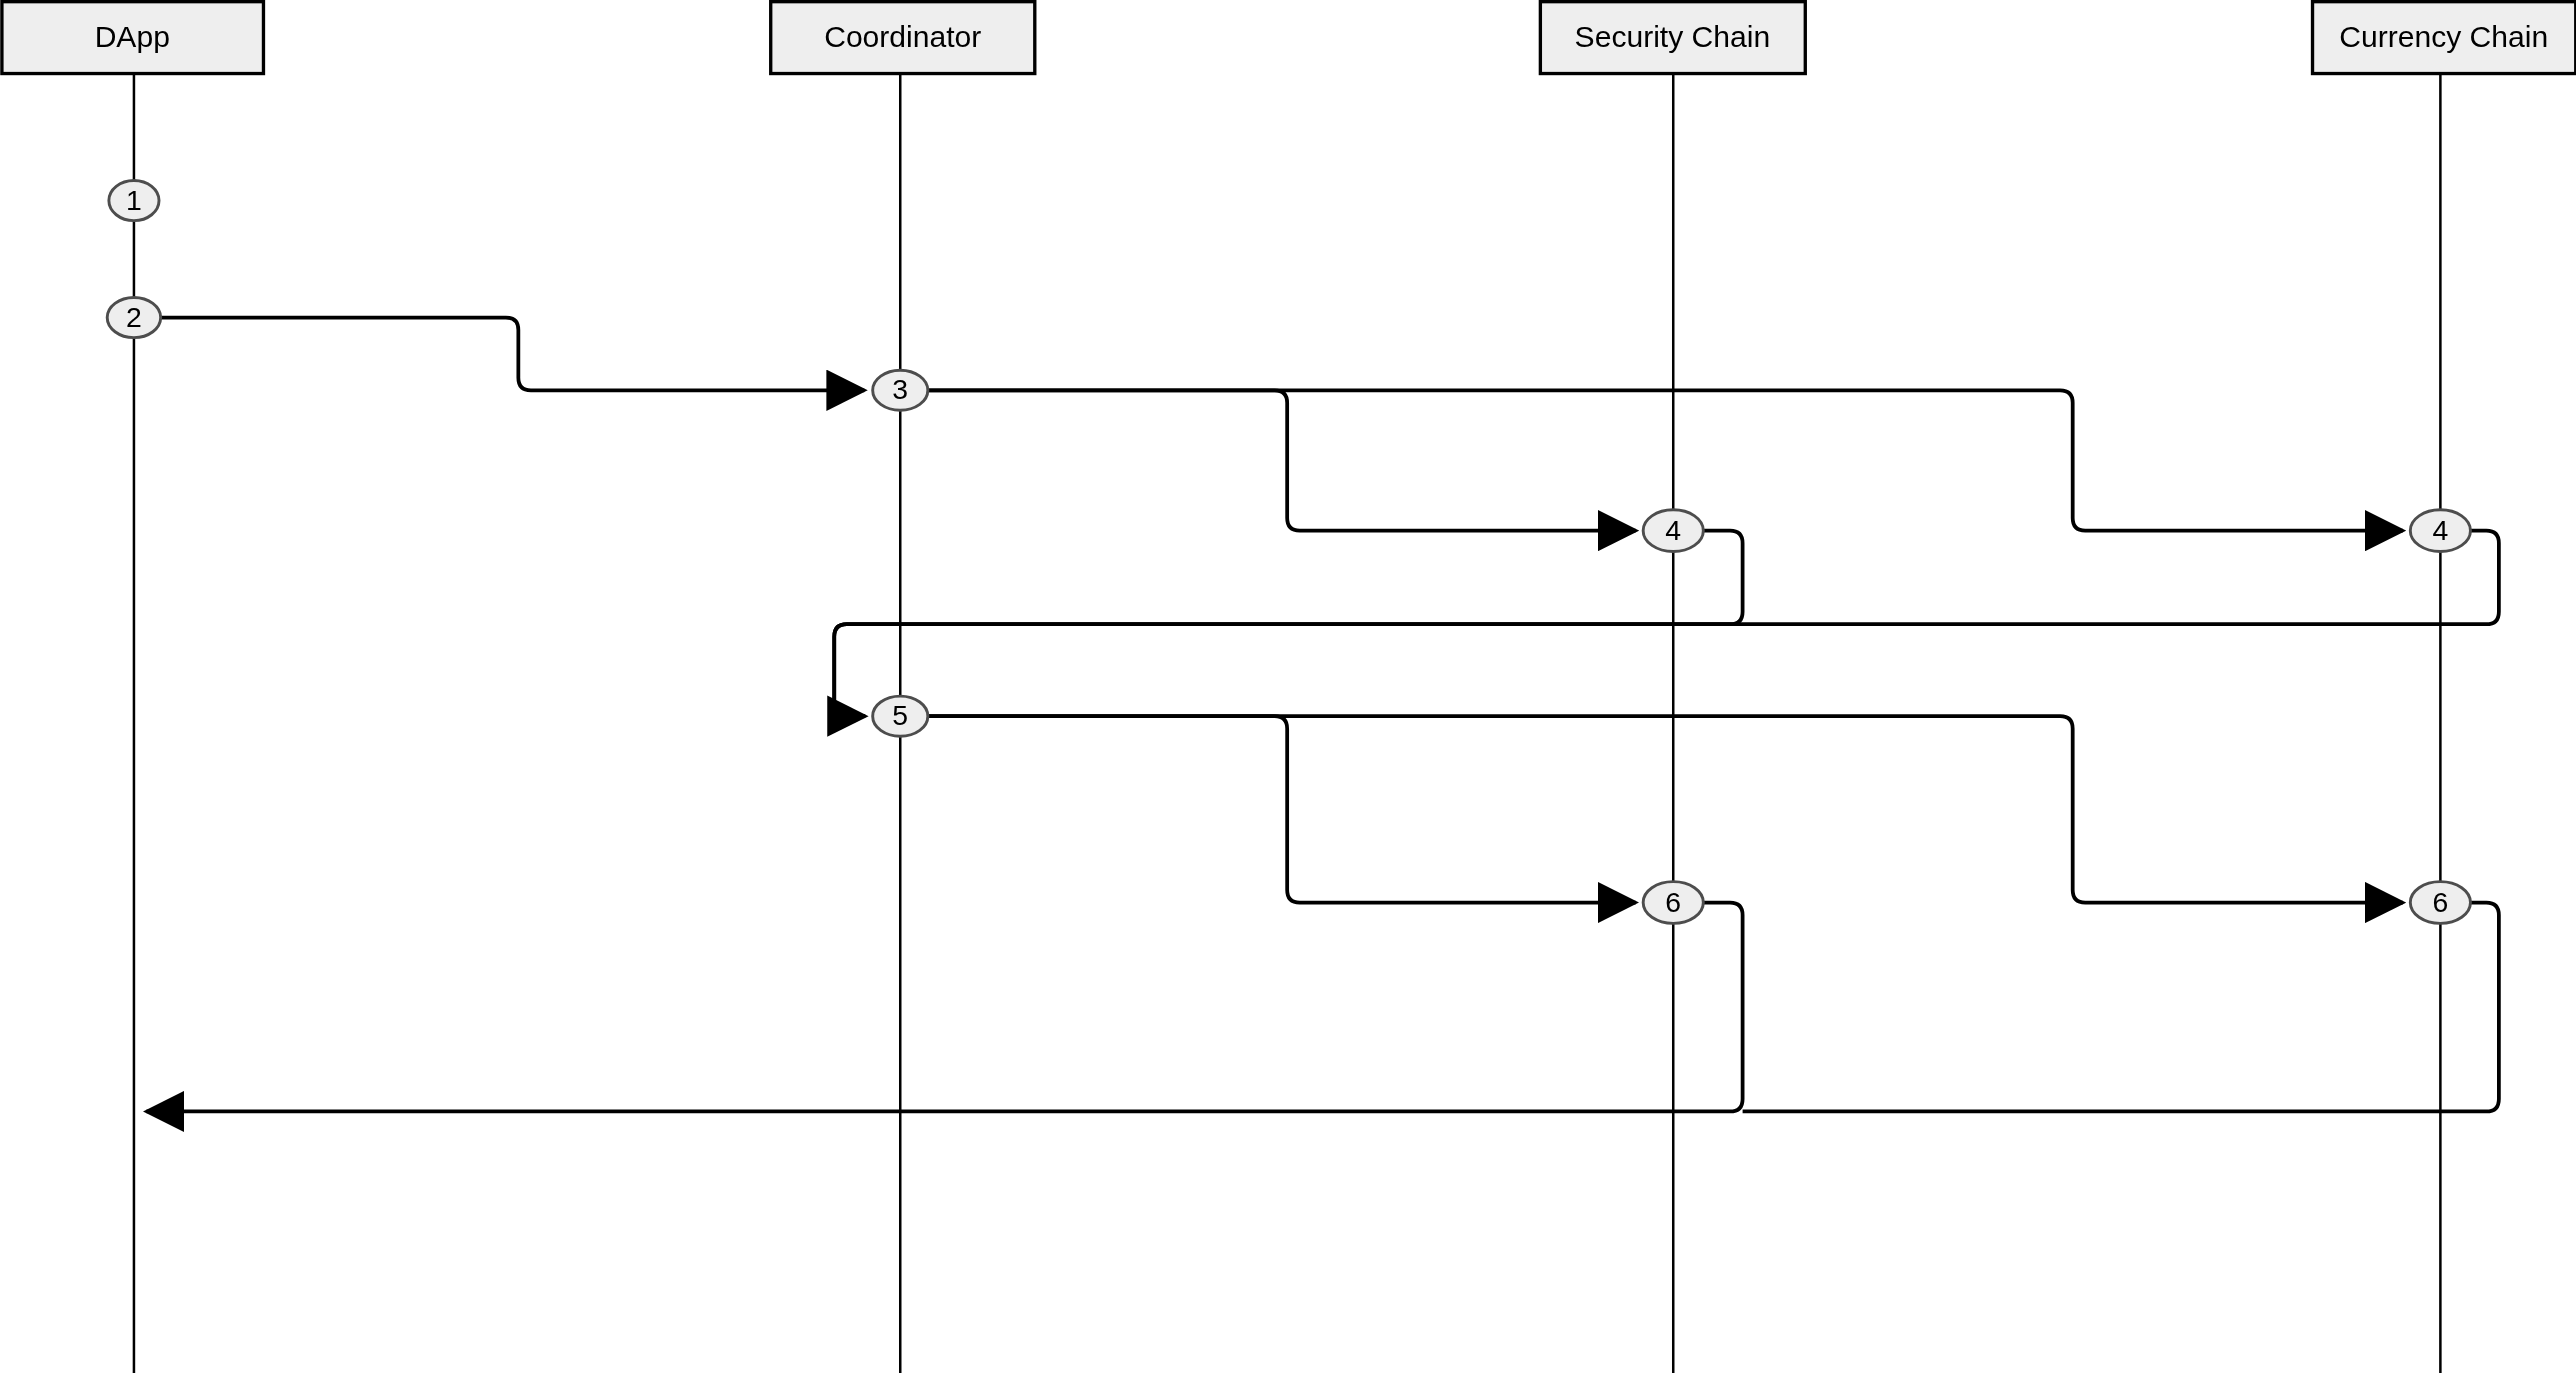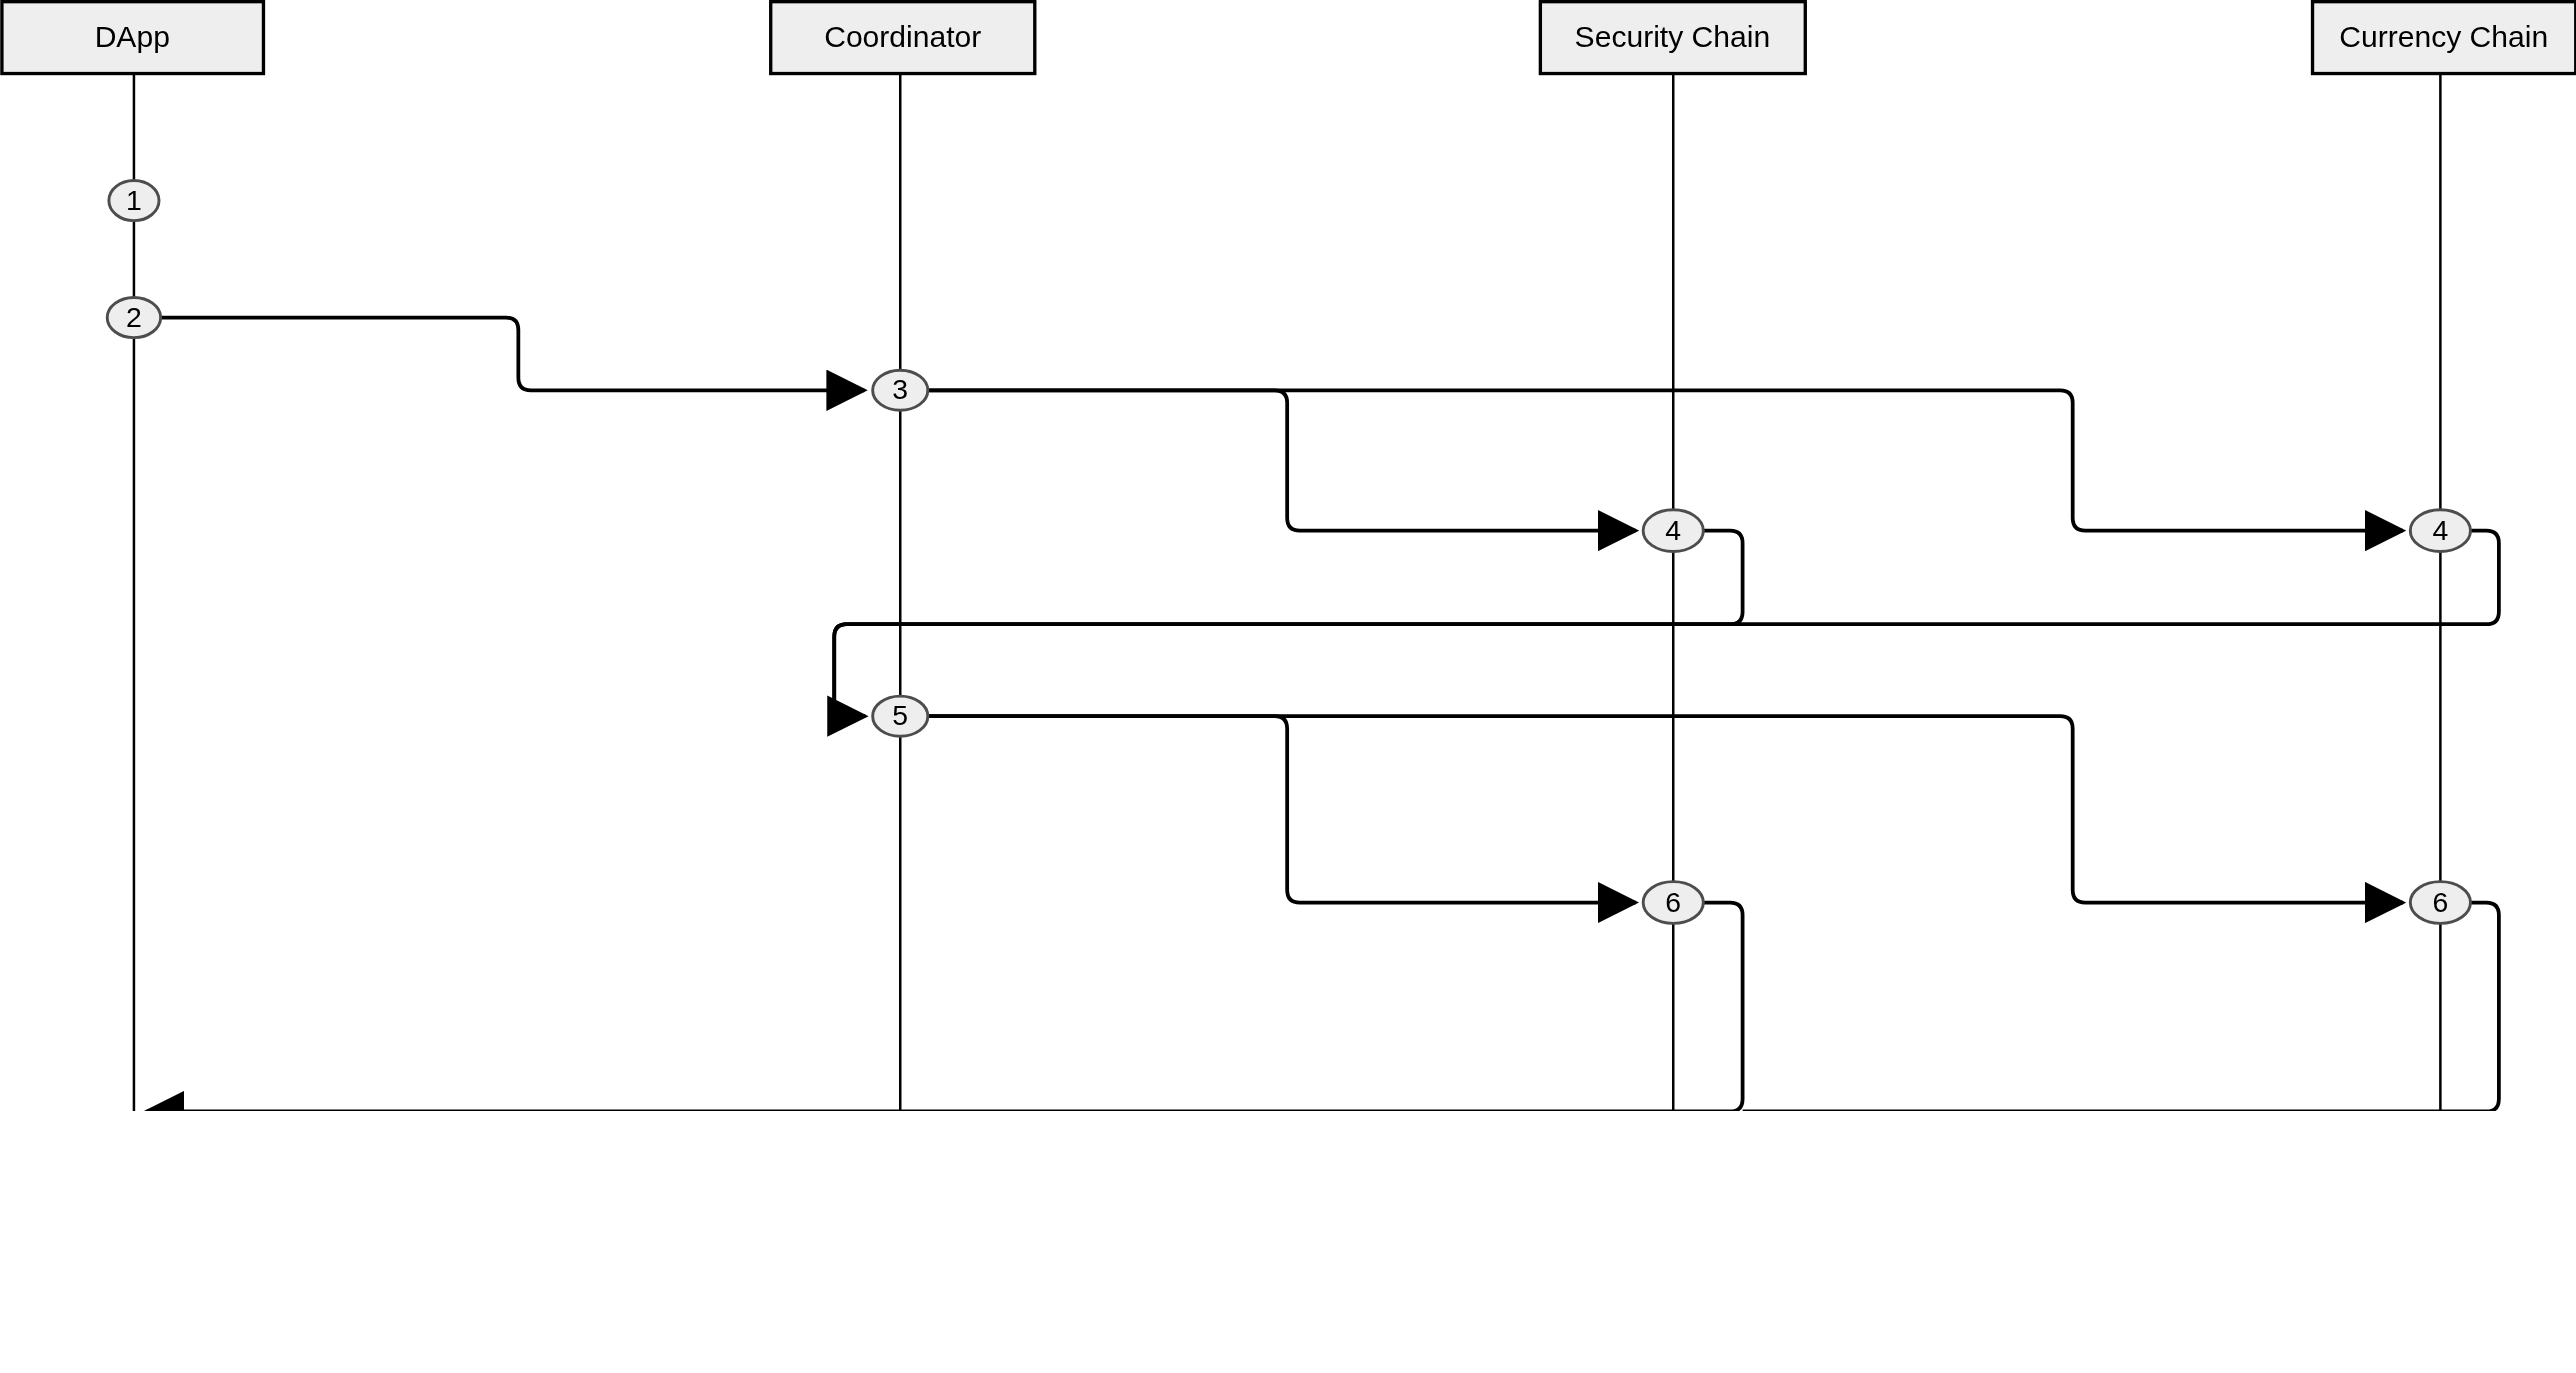--- a/index.html
+++ b/index.html
@@ -7,21 +7,21 @@
     margin: 0;
     padding: 0;
     background: #ffffff;
   }
   body {
     font-family: "Liberation Sans", sans-serif;
   }
   #canvas {
     position: relative;
     width: 2576px;
-    height: 1111px;
+    height: 1373px;
     background: #ffffff;
     overflow: hidden;
   }
   #diagram-svg {
     position: absolute;
     left: 0;
     top: 0;
     width: 2576px;
     height: 1373px;
   }

